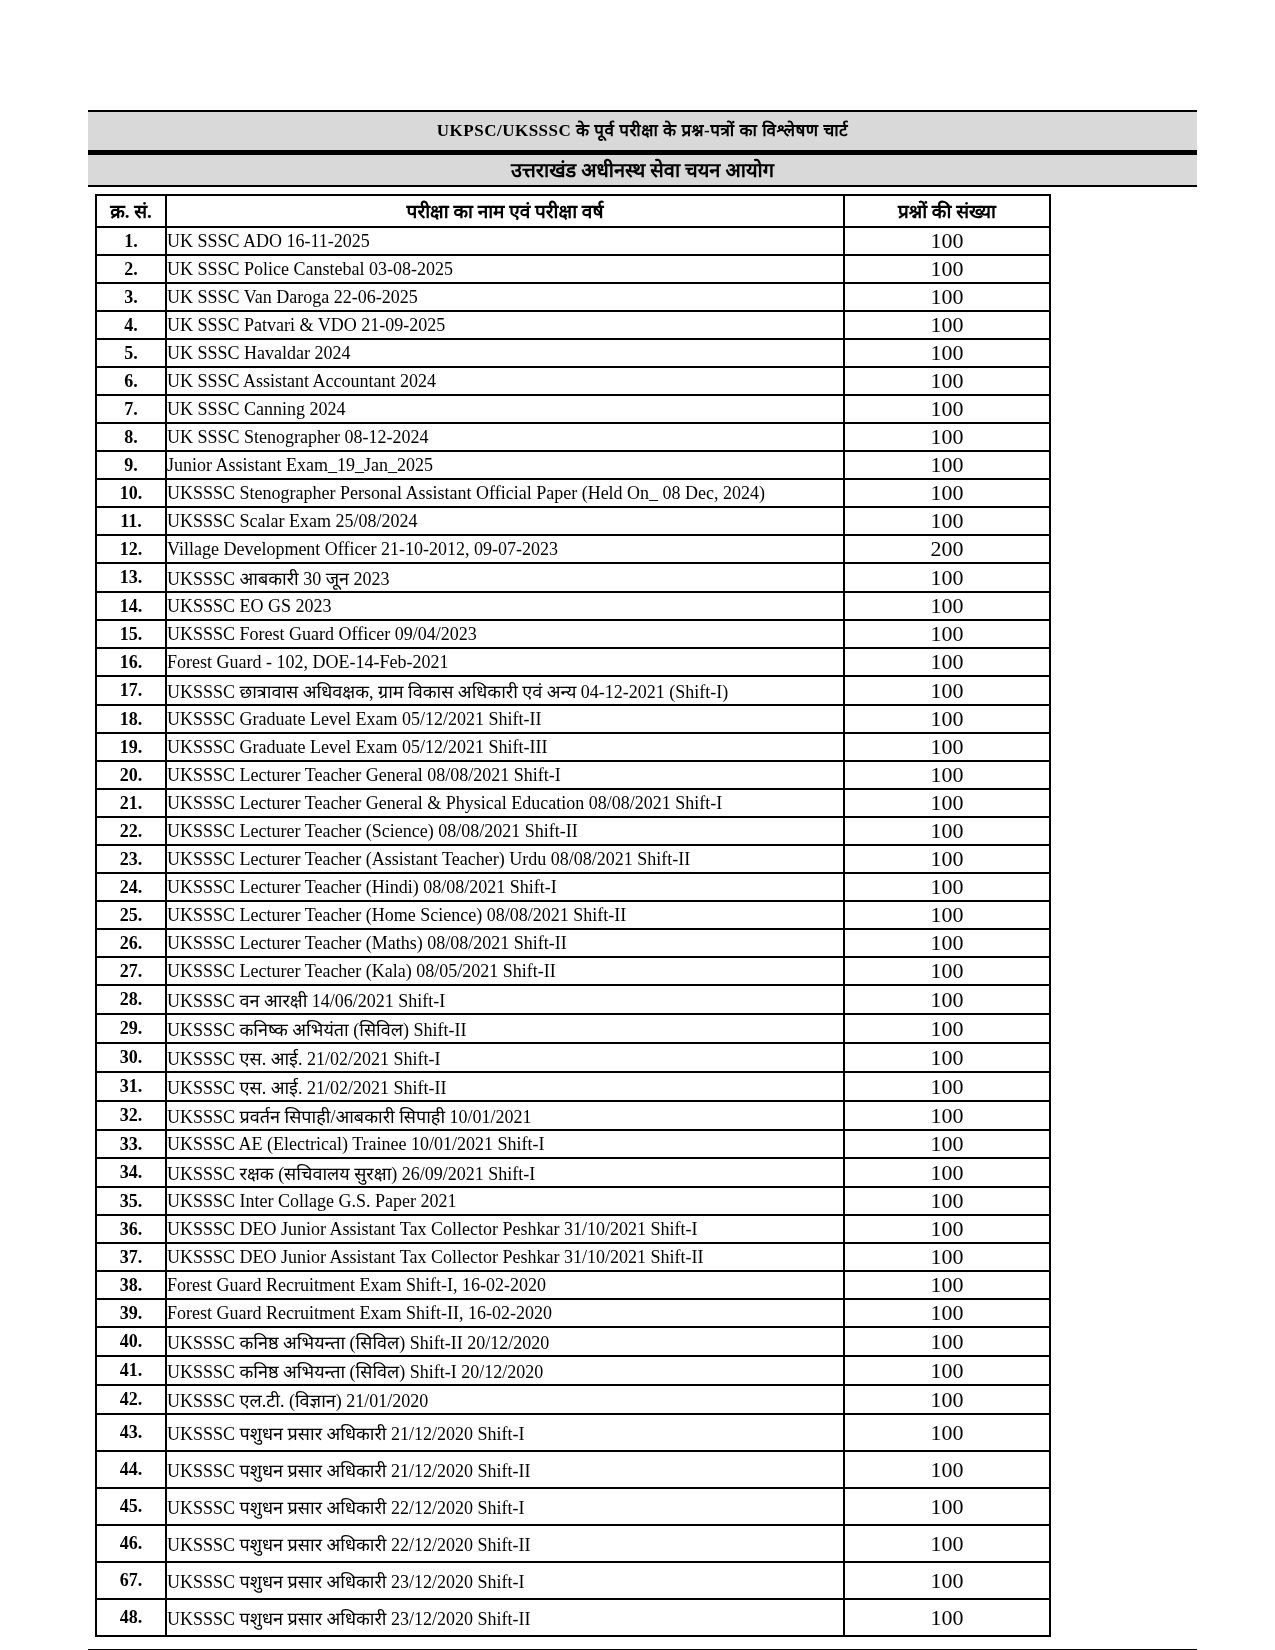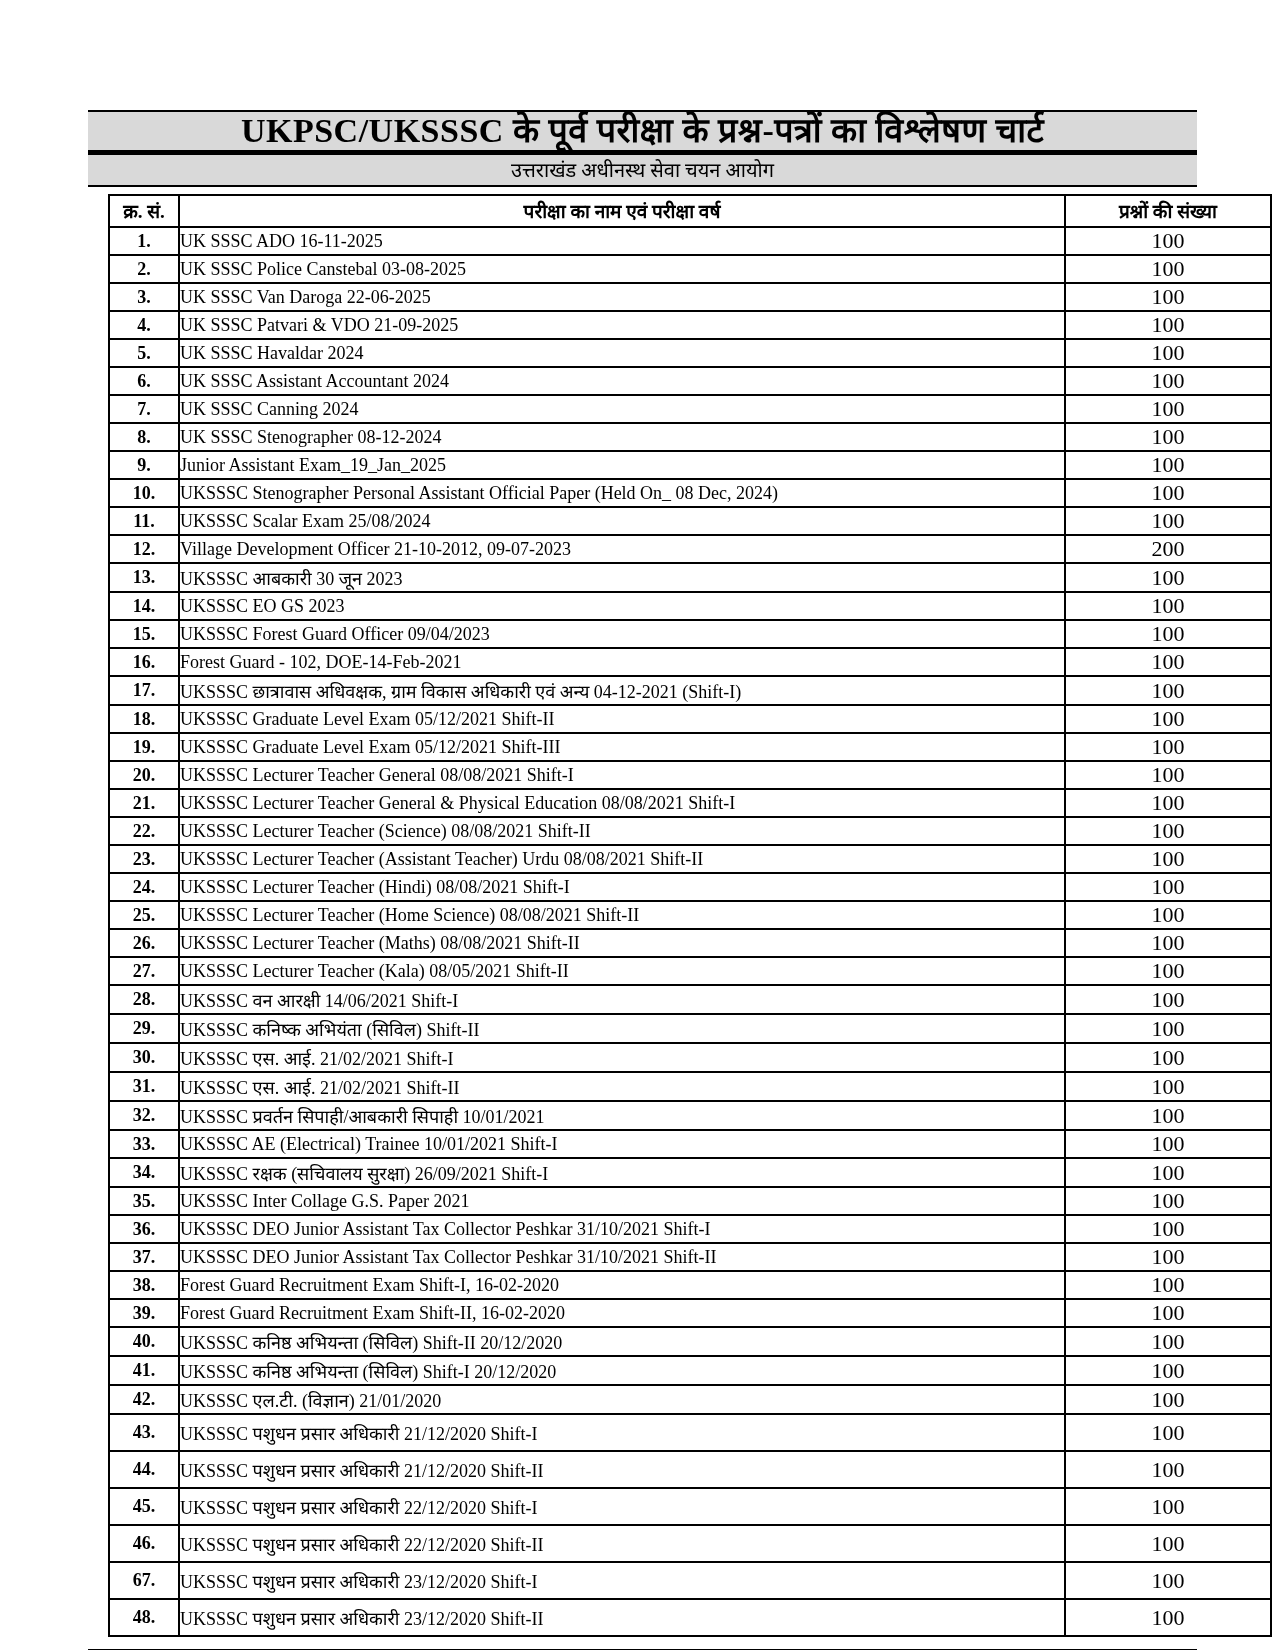--- a/index.html
+++ b/index.html
@@ -22,43 +22,43 @@
     top: 110px;
     width: 1109px;
   }
   .title-band {
     background: #d9d9d9;
     border-top: 2px solid #000;
     height: 38px;
     line-height: 38px;
     text-align: center;
     font-weight: bold;
-    font-size: 34px;
+    font-size: 17px;
     letter-spacing: 0.5px;
     white-space: nowrap;
   }
   .title-rule {
     height: 5px;
     background: #000;
   }
   .subtitle-band {
     background: #d9d9d9;
     border-bottom: 2px solid #000;
     height: 30px;
     line-height: 30px;
     text-align: center;
-    font-weight: normal;
+    font-weight: bold;
     font-size: 20px;
     white-space: nowrap;
   }
   table.exam-table {
     border-collapse: collapse;
     table-layout: fixed;
-    width: 1164px;
-    margin: 7px 0 0 20px;
+    width: 956px;
+    margin: 7px 0 0 7px;
     border-radius: 26px;
   }
   table.exam-table th,
   table.exam-table td {
     border: 2px solid #000;
     padding: 0;
     overflow: hidden;
     white-space: nowrap;
   }
   table.exam-table th {

